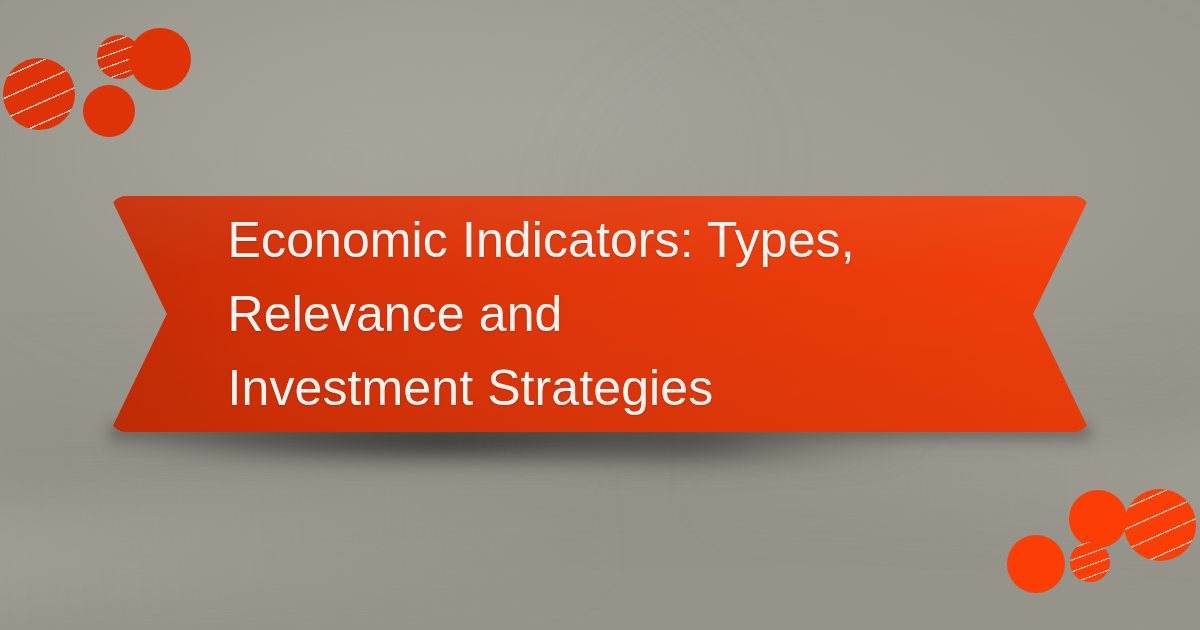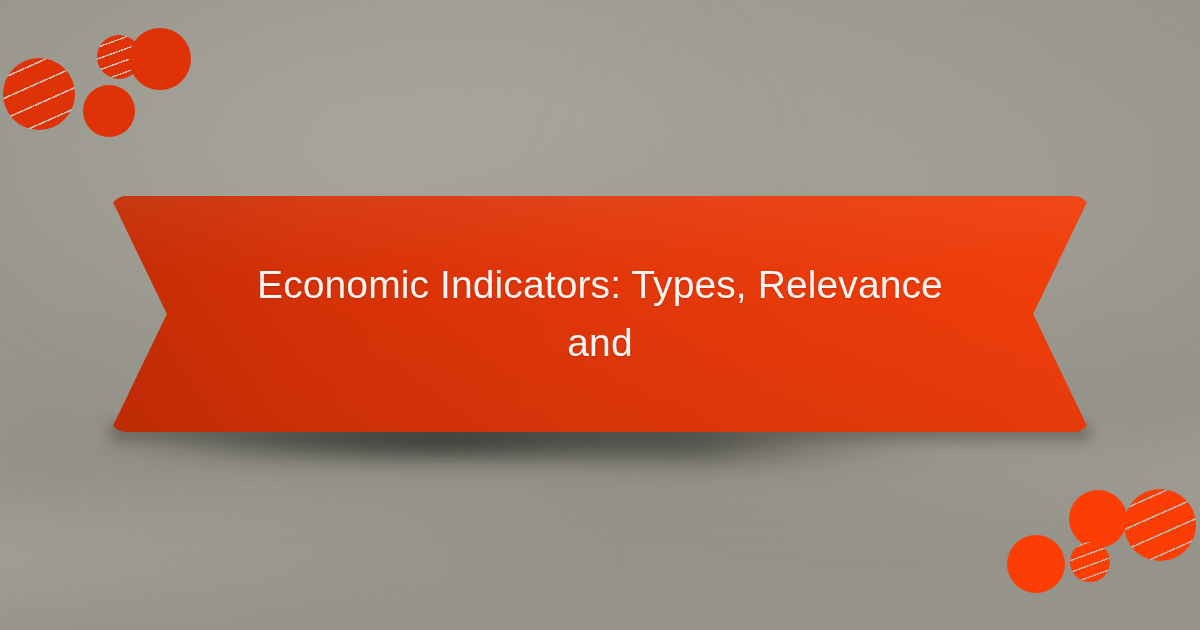--- a/index.html
+++ b/index.html
@@ -131,23 +131,22 @@
     -webkit-clip-path: polygon(0% 0%, 100% 0%, 94.2% 50%, 100% 100%, 0% 100%, 5.8% 50%);
     pointer-events: none;
   }
 
   .ribbon-text {
     position: absolute;
     left: 12%;
     right: 12%;
     top: 50%;
     transform: translateY(-50%);
-    text-align: center;
     color: #f7f4f1;
-    font-size: 39px;
+    font-size: 50px;
     line-height: 1.48;
     font-weight: 400;
     letter-spacing: 0.1px;
     text-shadow: 0 1px 2px rgba(90,20,0,0.22);
   }
 
   
   .circle {
     position: absolute;
     border-radius: 50%;
@@ -222,16 +221,17 @@
   <div class="circle c-bright" style="left:1069px;top:490px;width:58px;height:58px;"></div>
   <div class="circle c-bright striped-sm-bright" style="left:1070px;top:542px;width:40px;height:40px;"></div>
   <div class="circle c-bright" style="left:1007px;top:535px;width:58px;height:58px;"></div>
 
   <div class="ribbon-wrap">
     <div class="ribbon-shape"></div>
     <div class="ribbon-gloss"></div>
     <div class="ribbon-text">
       <span>Economic Indicators: Types, Relevance and</span>
       <br>
+      <span>Investment Strategies</span>
     </div>
   </div>
 
 </div>
 
 </body></html>

